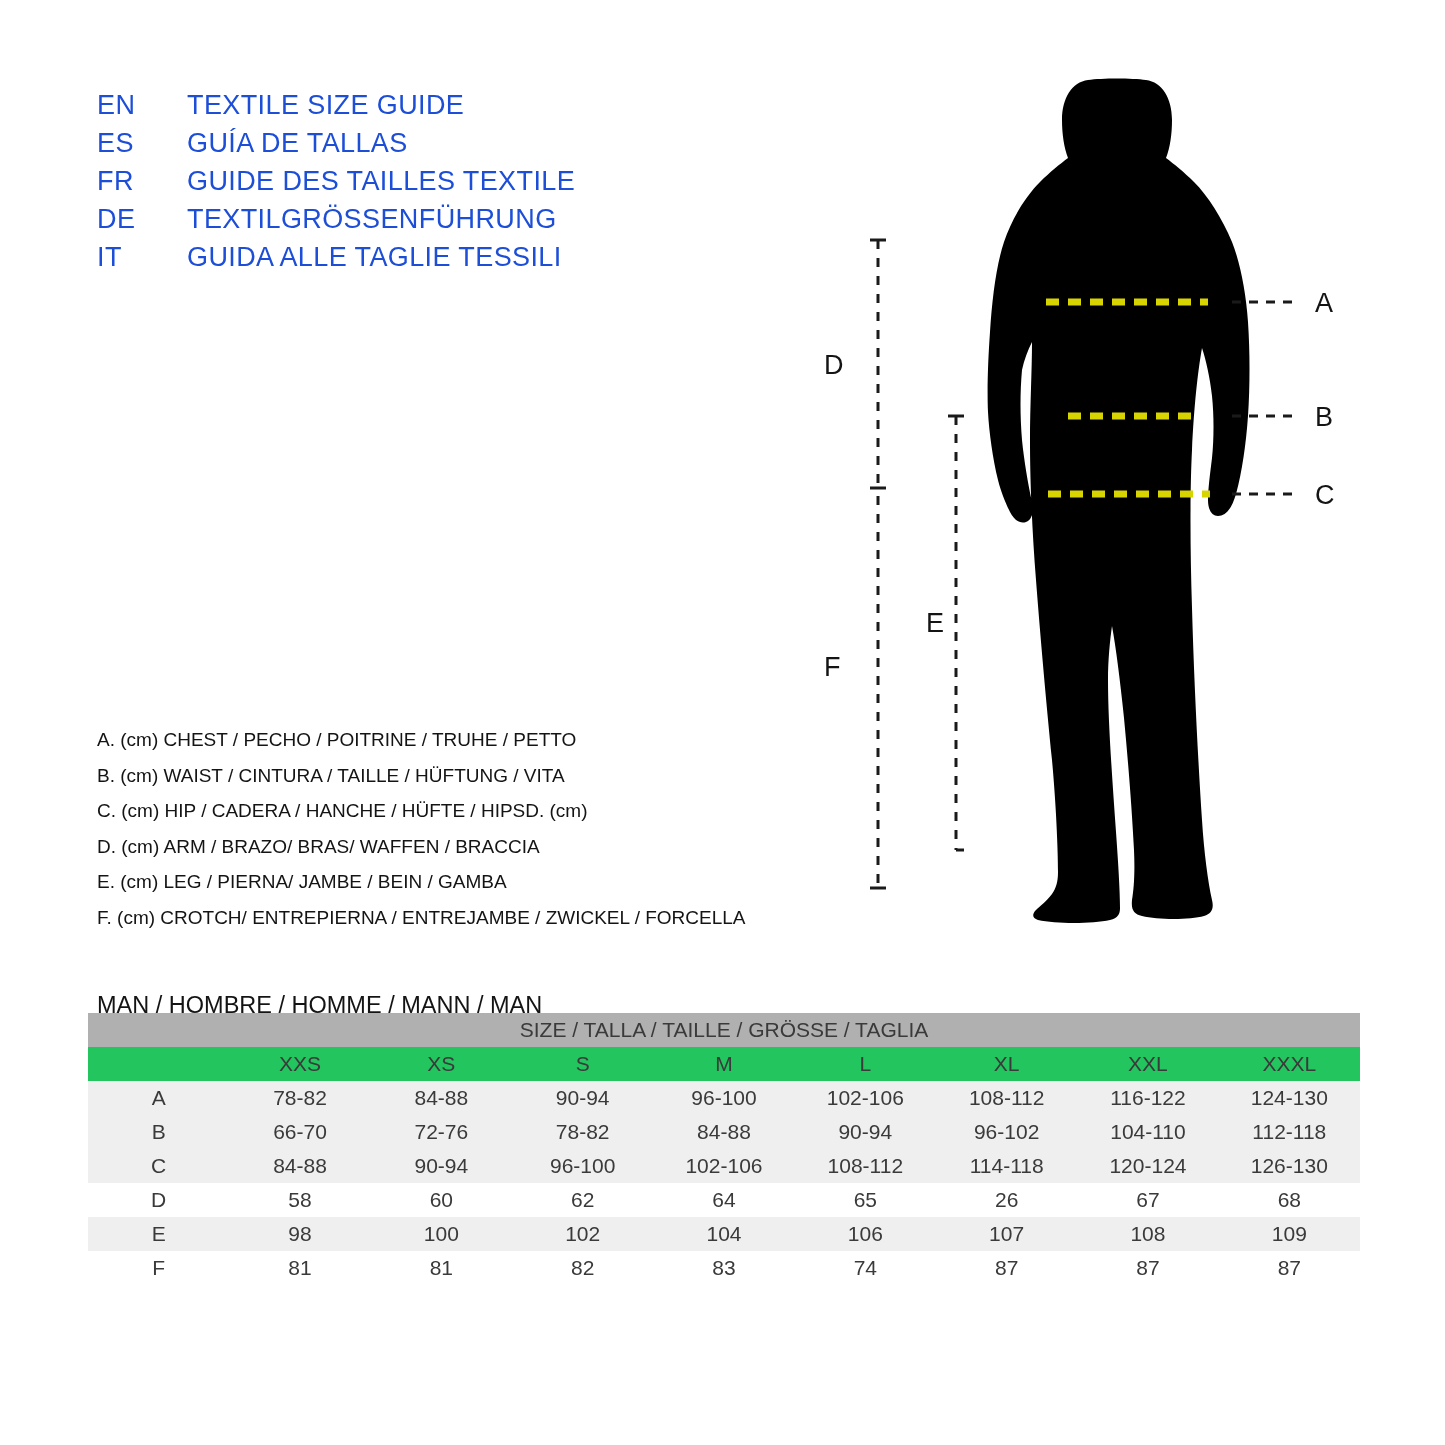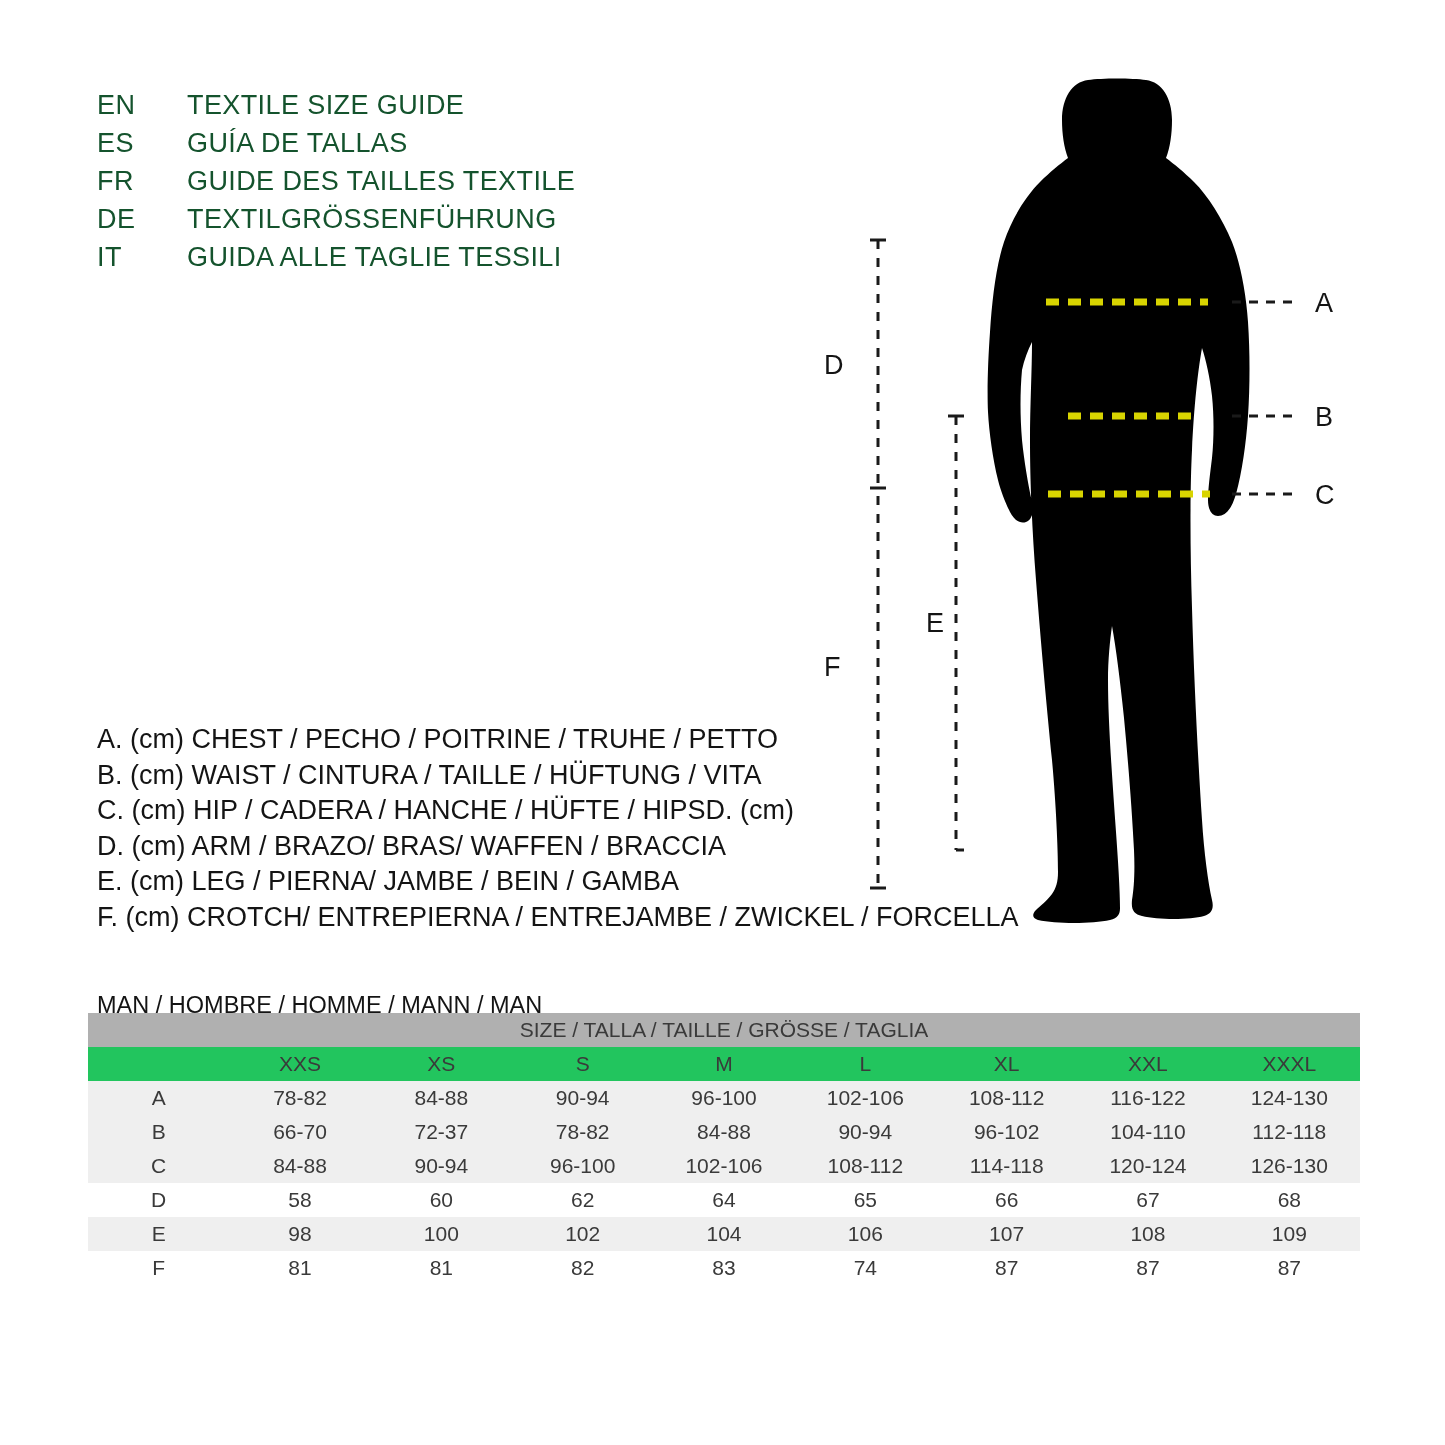--- a/index.html
+++ b/index.html
@@ -27,39 +27,39 @@
     left: 97px;
     top: 90px;
     width: 640px;
   }
   .title-row {
     display: flex;
     align-items: baseline;
     height: 38px;
     font-size: 27px;
     letter-spacing: 0.4px;
-    color: #14532d;
+    color: #1d4ed8;
   }
   .title-lang {
     width: 90px;
     flex: 0 0 90px;
   }
   .title-text {
     flex: 1;
   }
 
   
   .legend {
     position: absolute;
     left: 97px;
     top: 722px;
     width: 790px;
   }
   .legend-row {
-    font-size: 27px;
+    font-size: 19px;
     line-height: 35.5px;
     color: #141414;
     white-space: nowrap;
   }
   .legend-gender {
     position: absolute;
     left: 97px;
     top: 955px;
     font-size: 23.5px;
     color: #141414;
@@ -291,21 +291,21 @@
           <td>96-100</td>
           <td>102-106</td>
           <td>108-112</td>
           <td>116-122</td>
           <td>124-130</td>
         </tr>
 
         <tr class="shaded">
           <td class="rowlabel">B</td>
           <td>66-70</td>
-          <td>72-37</td>
+          <td>72-76</td>
           <td>78-82</td>
           <td>84-88</td>
           <td>90-94</td>
           <td>96-102</td>
           <td>104-110</td>
           <td>112-118</td>
         </tr>
 
         <tr class="shaded">
           <td class="rowlabel">C</td>
@@ -319,21 +319,21 @@
           <td>126-130</td>
         </tr>
 
         <tr class="plain">
           <td class="rowlabel">D</td>
           <td>58</td>
           <td>60</td>
           <td>62</td>
           <td>64</td>
           <td>65</td>
-          <td>66</td>
+          <td>26</td>
           <td>67</td>
           <td>68</td>
         </tr>
 
         <tr class="shaded">
           <td class="rowlabel">E</td>
           <td>98</td>
           <td>100</td>
           <td>102</td>
           <td>104</td>

